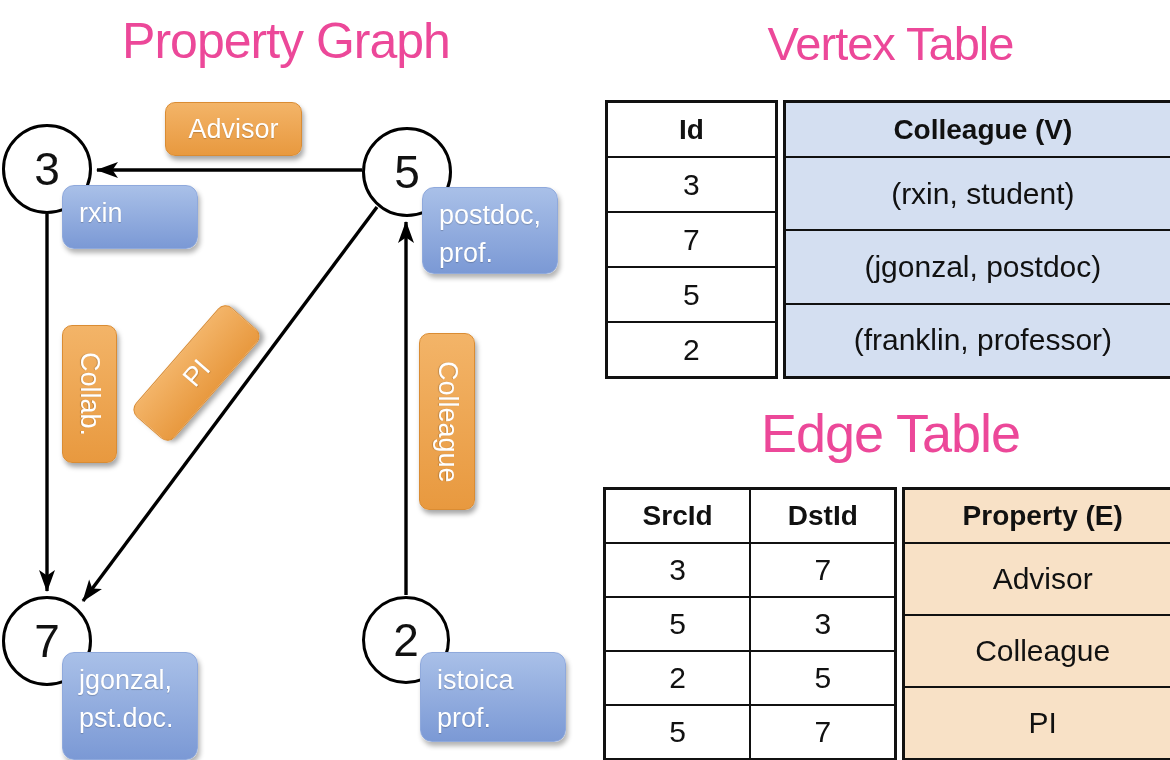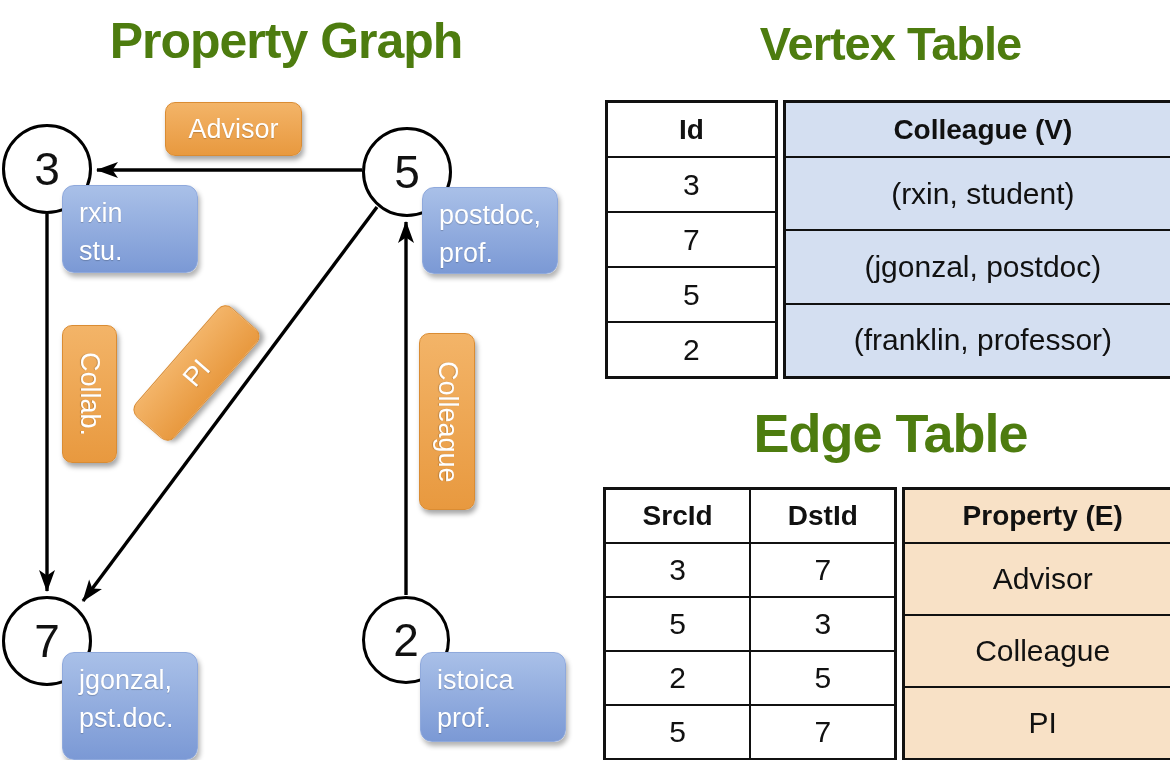--- a/index.html
+++ b/index.html
@@ -1,21 +1,21 @@
 <!DOCTYPE html>
 <html style="--orange-top: #F3B468; --orange-bottom: #E8993F; --orange-border: #DA8C33; --blue-top: #A9C0E8; --blue-bottom: #7B99D5; --blue-border: #8FA9DC; --vertex-fill: #D4DFF1; --edge-fill: #F8E1C6; --line-color: #000000; --label-text: #FFFFFF;"><head>
 <meta charset="utf-8">
 <style>
   html,body{margin:0;padding:0;background:#fff;}
   #canvas{position:relative;width:1170px;height:760px;overflow:hidden;background:#fff;
           font-family:"Liberation Sans","DejaVu Sans",sans-serif;color:#111;}
   .panel{position:absolute;top:0;height:760px;}
   #graph-panel{left:0;width:585px;}
   #tables-panel{left:598px;width:585px;}
-  .title{position:absolute;margin:0;font-weight:700;color:#4d7c0f;text-align:center;letter-spacing:-1px;}
+  .title{position:absolute;margin:0;font-weight:400;color:#ec4899;text-align:center;letter-spacing:-1px;}
   .graph-title{left:0;top:12px;width:572px;font-size:50px;}
   .vertex-title{left:0;top:16px;width:585px;font-size:47px;}
   .edge-title{left:0;top:402px;width:585px;font-size:54px;}
 
   
   #edges-svg{position:absolute;left:0;top:0;z-index:1;}
   #labels-layer,#nodes-layer{position:absolute;left:0;top:0;width:585px;height:760px;pointer-events:none;}
   #labels-layer{z-index:2;}
   #nodes-layer{z-index:3;}
   .edge-line{stroke:var(--line-color);stroke-width:3.4px;}
@@ -70,23 +70,22 @@
     <div id="labels-layer">
         <div class="edge-label" style="left: 165px; top: 102px; width: 137px; height: 54px;">Advisor</div>
         <div class="edge-label vertical" style="left: 62px; top: 325px; width: 55px; height: 138px;">Collab.</div>
         <div class="edge-label" style="left: 124px; top: 347px; width: 145px; height: 52px; transform-origin: center center; transform: rotate(-49deg);">PI</div>
         <div class="edge-label vertical" style="left: 419px; top: 333px; width: 56px; height: 177px;">Colleague</div>
       </div>
     <div id="nodes-layer">
         <div class="node-circle" style="left: 2px; top: 124px; width: 90px; height: 90px;">
           <span>3</span>
         </div>
-        <div class="vprop-box" style="left: 62px; top: 185px; width: 136px; height: 88px;">
+        <div class="vprop-box" style="left: 62px; top: 185px; width: 136px; height: 64px;">
           <div>rxin</div>
-          <div>stu.</div>
         </div>
         <div class="node-circle" style="left: 362px; top: 127px; width: 90px; height: 90px;">
           <span>5</span>
         </div>
         <div class="vprop-box" style="left: 422px; top: 187px; width: 136px; height: 87px;">
           <div>postdoc,</div>
           <div>prof.</div>
         </div>
         <div class="node-circle" style="left: 2px; top: 596px; width: 90px; height: 90px;">
           <span>7</span>

